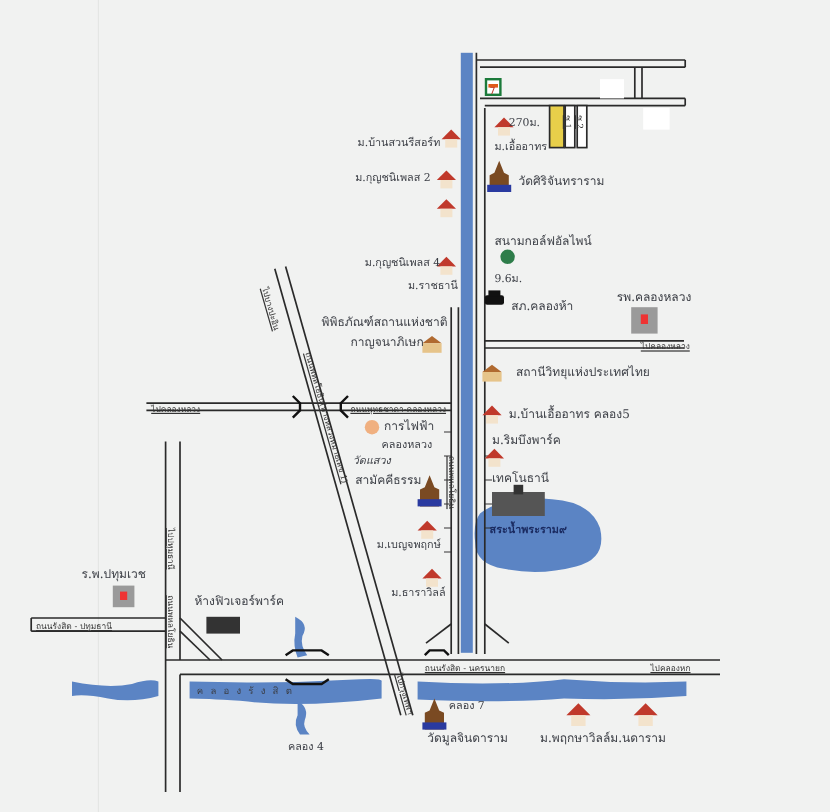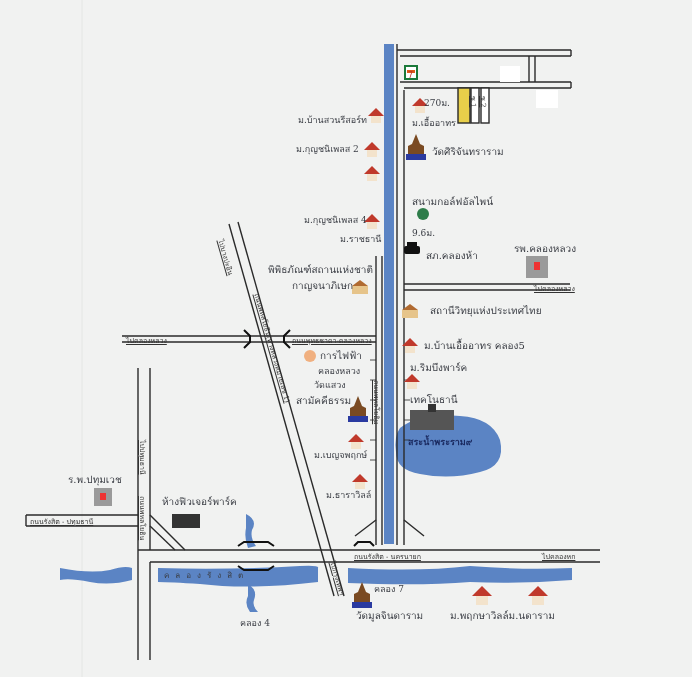--- a/index.html
+++ b/index.html
@@ -220,21 +220,21 @@
 <div class="lbl big" style="left:292px;top:280px;">กาญจนาภิเษก</div>
 <div class="lbl big" style="left:430px;top:305px;">สถานีวิทยุแห่งประเทศไทย</div>
 <div class="lbl big" style="left:424px;top:340px;">ม.บ้านเอื้ออาทร คลอง5</div>
 <div class="lbl big" style="left:410px;top:362px;">ม.ริมบึงพาร์ค</div>
 <div class="lbl big" style="left:410px;top:394px;">เทคโนธานี</div>
 <div class="lbl" style="left:408px;top:437px;color:#1a2a60;font-weight:bold;">สระน้ำพระราม๙</div>
 <div class="rd" style="left:126px;top:335px;">ไปคลองหลวง</div>
 <div class="rd" style="left:292px;top:335px;">ถนนพุทธชาดา-คลองหลวง</div>
 <div class="lbl big" style="left:320px;top:350px;">การไฟฟ้า</div>
 <div class="lbl" style="left:318px;top:366px;">คลองหลวง</div>
-<div class="lbl" style="left:314px;top:380px;">วัดแสวง</div>
+<div class="lbl" style="left:294px;top:380px;font-style:italic;">วัดแสวง</div>
 <div class="lbl big" style="left:296px;top:395px;">สามัคคีธรรม</div>
 <div class="lbl" style="left:314px;top:450px;">ม.เบญจพฤกษ์</div>
 <div class="lbl" style="left:326px;top:490px;">ม.ธาราวิลล์</div>
 <div class="lbl big" style="left:68px;top:474px;">ร.พ.ปทุมเวช</div>
 <div class="rd" style="left:30px;top:516px;">ถนนรังสิต - ปทุมธานี</div>
 <div class="lbl big" style="left:162px;top:496px;">ห้างฟิวเจอร์พาร์ค</div>
 <div class="rd" style="left:354px;top:551px;">ถนนรังสิต - นครนายก</div>
 <div class="rd" style="left:542px;top:551px;">ไปคลองหก</div>
 <div class="lbl" style="left:164px;top:570px;letter-spacing:6px;font-size:8px;">คลองรังสิต</div>
 <div class="lbl" style="left:240px;top:618px;">คลอง 4</div>

